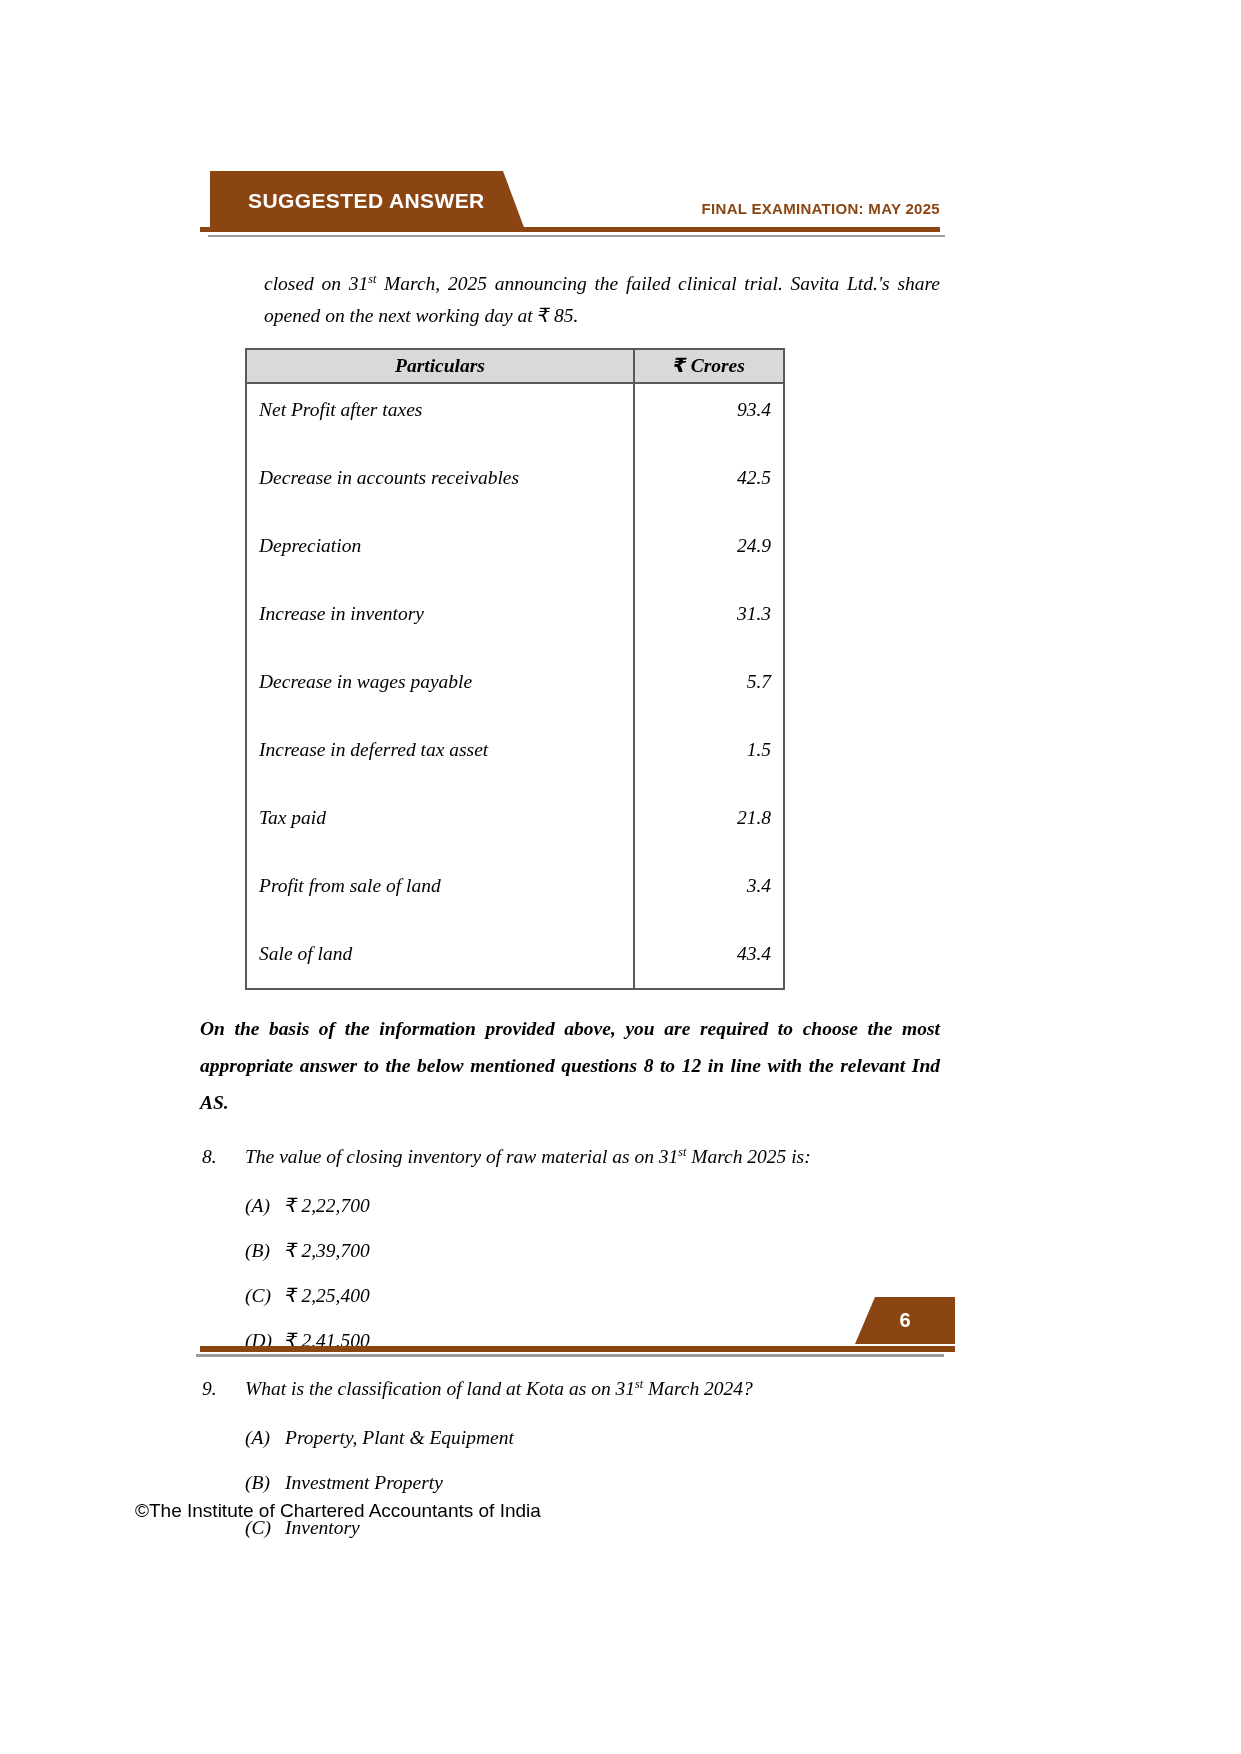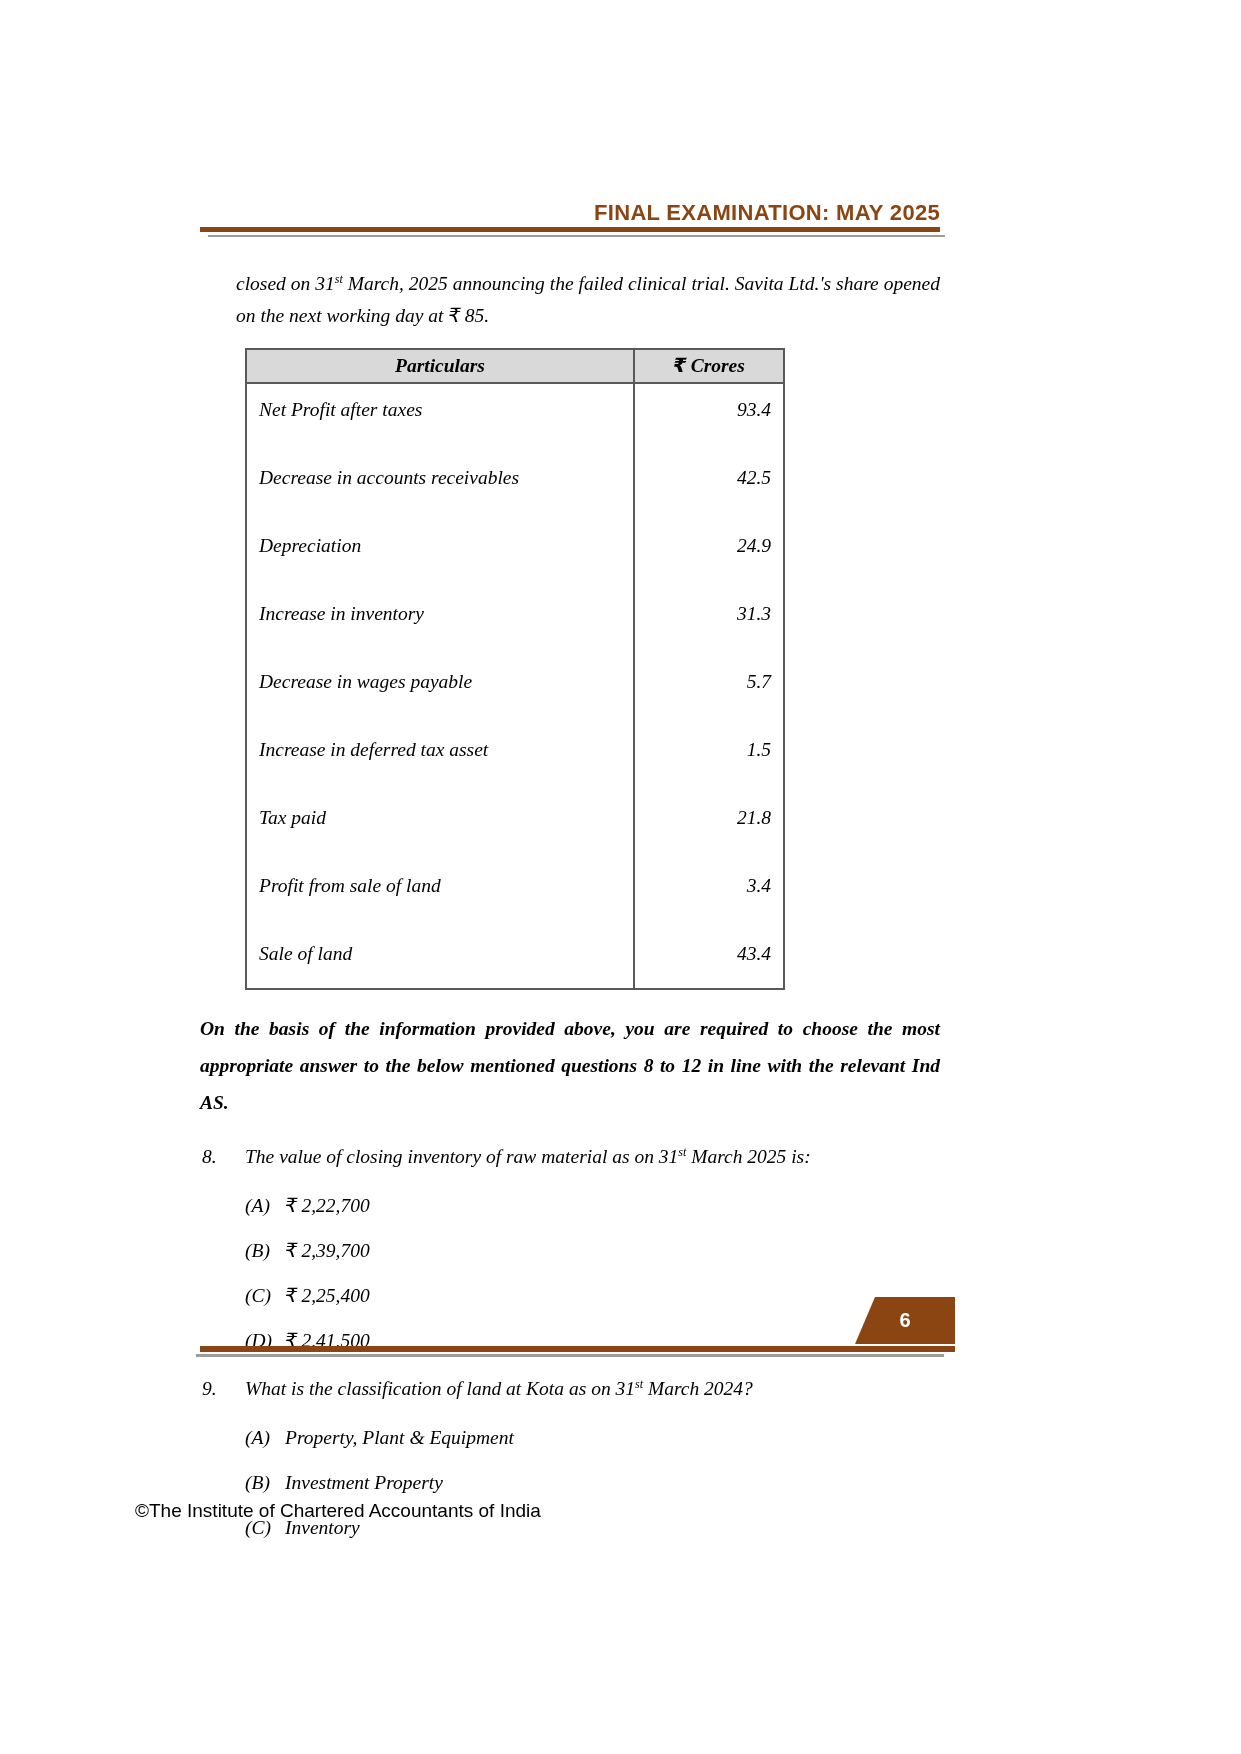--- a/index.html
+++ b/index.html
@@ -19,32 +19,32 @@
     display: flex; align-items: center;
     padding-left: 38px; box-sizing: border-box;
   }
   .banner-text {
     color: #ffffff; font-family: "Liberation Sans", sans-serif;
     font-weight: bold; font-size: 21px; letter-spacing: 0.4px;
   }
   .exam-title {
     position: absolute; top: 200px; right: 301px;
     font-family: "Liberation Sans", sans-serif;
-    font-weight: bold; font-size: 22px; color: #8B4513;
+    font-weight: bold; font-size: 15px; color: #8B4513;
     letter-spacing: 0.3px;
   }
   .header-rule { position: absolute; left: 200px; top: 227px; width: 740px; height: 5px; background: #8B4513; }
   .header-rule-shadow { position: absolute; left: 208px; top: 235px; width: 737px; height: 2px; background: #9c9c9c; }
 
   
   .content {
     position: absolute; left: 200px; top: 268px; width: 740px;
     font-style: italic; font-size: 19.5px; line-height: 32px;
   }
-  .para-indent { margin: 0 0 0 36px; text-align: justify; }
+  .para-indent { margin: 0 0 0 64px; text-align: justify; }
   .list-block { position: relative; padding-left: 40px; text-align: justify; margin-top: 12px; }
   .list-label { position: absolute; left: 2px; top: 0; }
   sup.sup { font-size: 12px; line-height: 0; vertical-align: super; }
   .rup { font-family: "DejaVu Sans", sans-serif; padding-right: 4px; }
 
   
   table.info-table {
     margin: 16px 0 0 45px; width: 540px;
     border-collapse: collapse; border: 2px solid #595959;
     font-size: 19.5px; font-style: italic;
@@ -83,20 +83,23 @@
   .copyright {
     position: absolute; left: 135px; top: 1500px;
     font-family: "Liberation Sans", sans-serif; font-size: 19px; color: #000;
   }
 </style>
 </head>
 <body>
 
 <div class="page">
 
+  <div class="banner">
+    <span class="banner-text">SUGGESTED ANSWER</span>
+  </div>
   <div class="exam-title">FINAL EXAMINATION: MAY 2025</div>
   <div class="header-rule"></div>
   <div class="header-rule-shadow"></div>
 
   <div class="content">
 
     <p class="para-indent"><span>closed on 31</span><sup class="sup">st</sup><span> March, 2025 announcing the failed clinical trial.  Savita Ltd.'s share opened on the next working day at </span><span class="rup">₹</span><span>85.</span></p>
 
 
     <table class="info-table">

